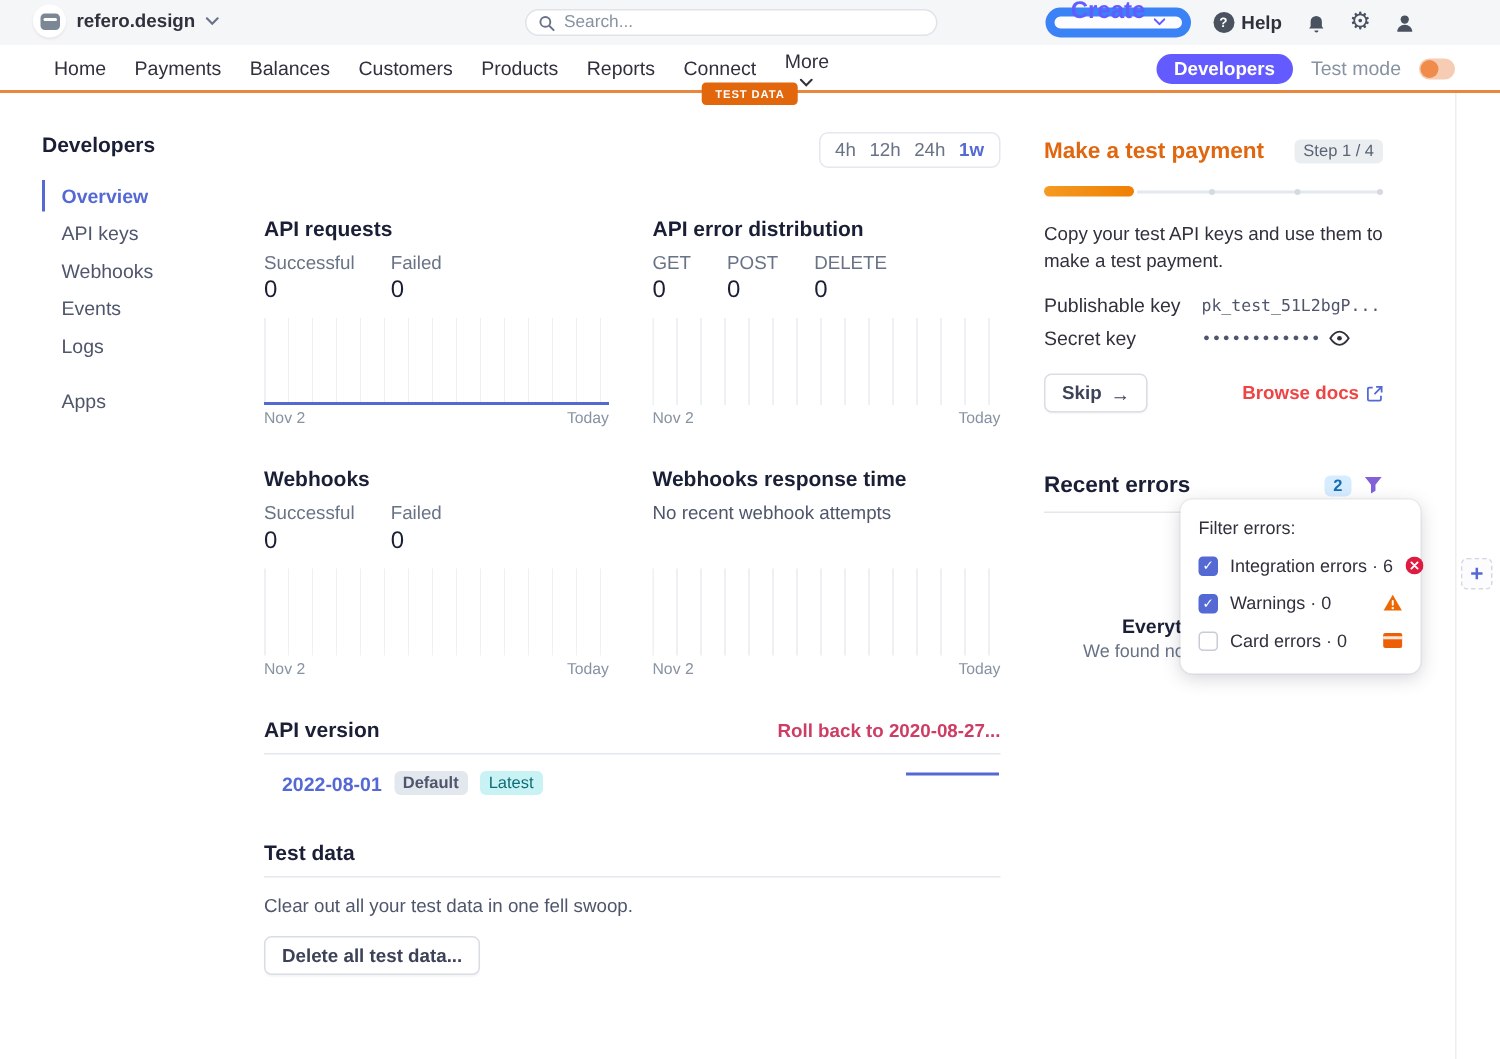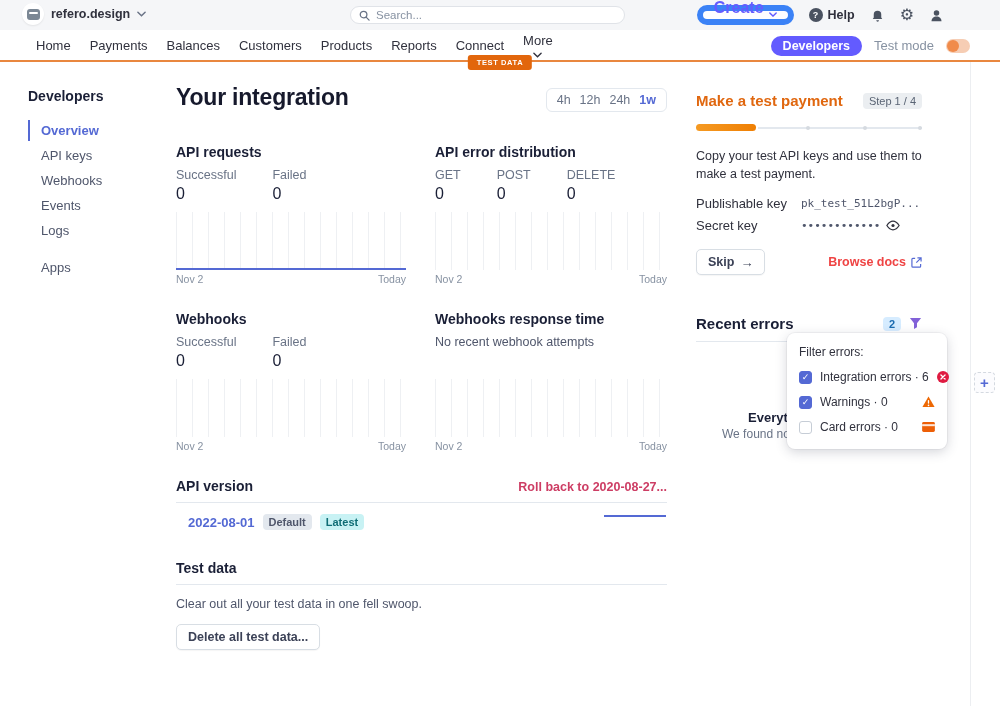--- a/index.html
+++ b/index.html
@@ -53,38 +53,38 @@
   
   .main { position:absolute; left:176px; top:84px; width:491px; }
   .main-head { position:relative; height:34px; }
   .page-title { font-size:23px; font-weight:700; color:#16192c; letter-spacing:-.2px; }
   .range-box { position:absolute; right:0; top:4px; border:1px solid #e3e8ee; border-radius:6px; padding:4px 10px; display:flex; gap:9px; background:#fff; }
   .range-item { font-size:12.5px; color:#697386; cursor:pointer; }
   .range-item.active { color:#5469d4; font-weight:700; }
 
   .charts { display:grid; grid-template-columns:230px 232px; column-gap:29px; row-gap:26px; margin-top:26px; }
   .card-title { font-size:14px; font-weight:700; color:#1a1f36; }
-  .stats-area { display:flex; gap:36px; min-height:42px; margin-top:8px; }
+  .stats-area { display:flex; gap:24px; min-height:42px; margin-top:8px; }
   .stat-label { font-size:12.5px; color:#697386; }
   .stat-value { font-size:16px; color:#1a1f36; margin-top:3px; }
   .empty-note { font-size:12.5px; color:#4f566b; }
   .chart { height:58px; margin-top:2px;
     background:repeating-linear-gradient(to right, #eef0f3 0 1px, transparent 1px 16px);
   }
   .chart.baseline { border-bottom:2px solid #5469d4; }
   .chart-foot { display:flex; justify-content:space-between; font-size:10.5px; color:#8792a2; margin-top:3px; }
 
   .section { margin-top:26px; position:relative; }
   .section-head { display:flex; justify-content:space-between; align-items:baseline; }
   .rollback-link { font-size:12.5px; color:#cd3d64; font-weight:600; cursor:pointer; }
   .divider { height:1px; background:#e3e8ee; margin-top:8px; }
   .version-row { display:flex; align-items:center; gap:8px; margin-top:11px; }
   .version-link { font-size:13px; color:#5469d4; font-weight:600; cursor:pointer;margin-left:12px; }
   .badge-gray { background:#e3e8ee; color:#4f566b; font-size:11px; font-weight:600; padding:2px 6px; border-radius:4px; }
-  .badge-teal { background:#c8f2f4; color:#0f6d75; font-size:11px; font-weight:700; padding:2px 6px; border-radius:4px; }
+  .badge-teal { background:#c8f2f4; color:#0f6d75; font-size:11px; font-weight:400; padding:2px 6px; border-radius:4px; }
   .underline-artifact { position:absolute; right:1px; top:37px; width:62px; height:1.5px; background:#5469d4; }
   .section-desc { font-size:12.5px; color:#4f566b; margin-top:12px; }
   .btn { display:inline-flex; align-items:center; gap:6px; background:#fff; border:1px solid #d8dee4; border-radius:5px; padding:5px 11px; font-size:12.5px; font-weight:600; color:#3c4257; cursor:pointer; box-shadow:0 1px 1px rgba(0,0,0,.04); }
   .testdata-btn { margin-top:13px; }
 
   
   .rightpanel { position:absolute; left:696px; top:86px; width:226px; }
   .int-label { font-size:12.5px; color:#30313d; }
   .step-row { display:flex; justify-content:space-between; align-items:center; margin-top:6px; }
   .step-title { font-size:15px; font-weight:700; color:#e0670f; }
@@ -199,21 +199,20 @@
     <div class="sb-item active">Overview</div>
     <div class="sb-item">API keys</div>
     <div class="sb-item">Webhooks</div>
     <div class="sb-item">Events</div>
     <div class="sb-item">Logs</div>
     <div class="sb-item sb-apps">Apps</div>
   </div>
 
   <div class="main">
     <div class="main-head">
-      <div class="page-title">Your integration</div>
       <div class="range-box">
         <span class="range-item">4h</span>
         <span class="range-item">12h</span>
         <span class="range-item">24h</span>
         <span class="range-item active">1w</span>
       </div>
     </div>
 
     <div class="charts">
 

